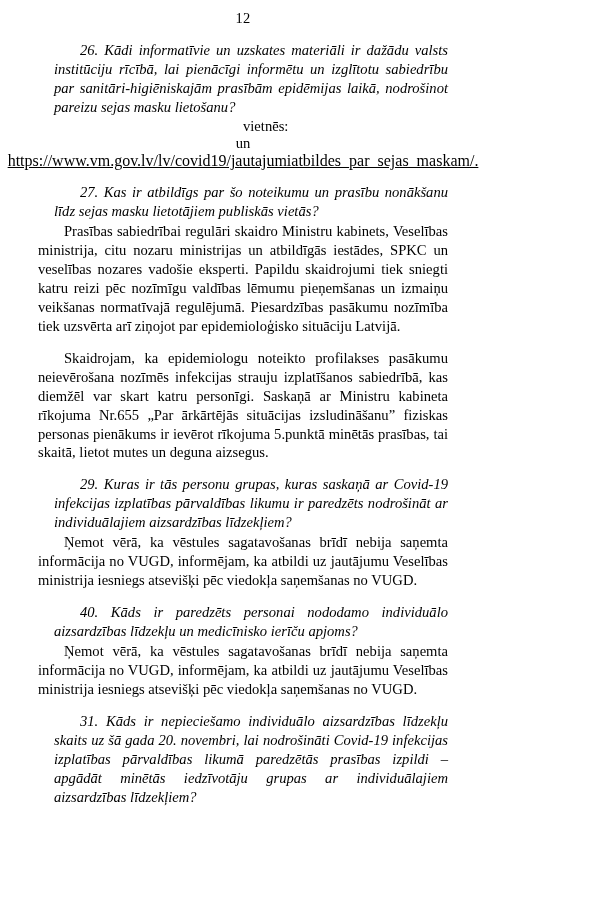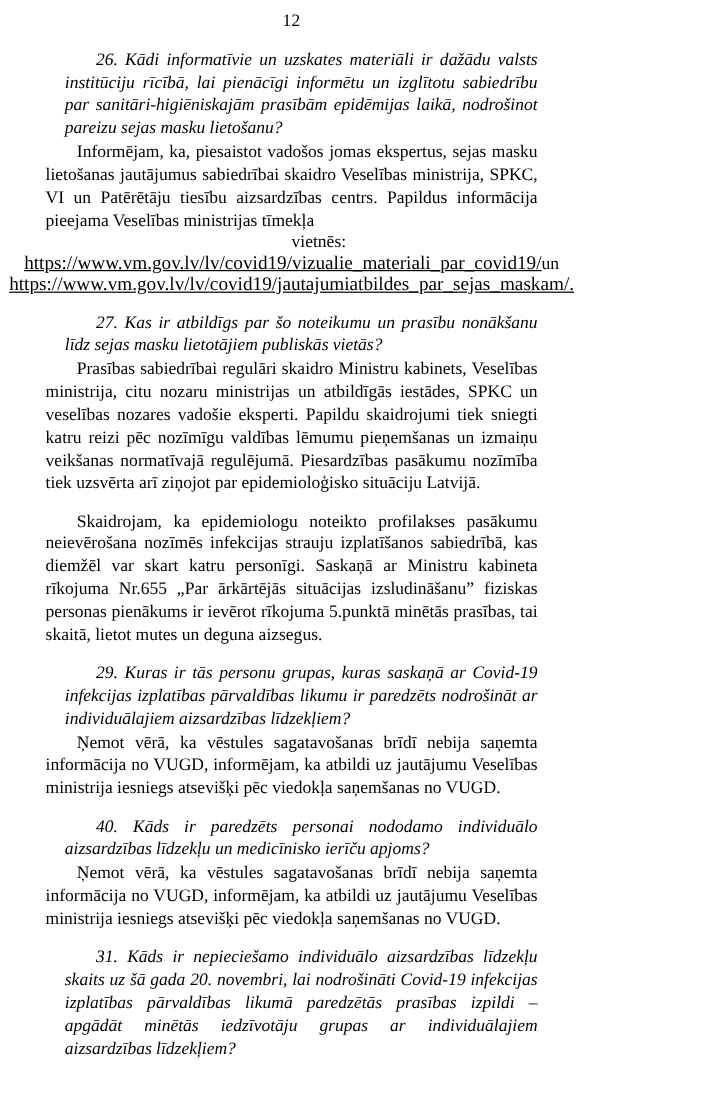--- a/index.html
+++ b/index.html
@@ -67,27 +67,25 @@
 </style>
 </head>
 <body>
 
 <div class="page">
 
   <div class="page-number">12</div>
 
   <div class="qa-block">
     <p class="question">26. Kādi informatīvie un uzskates materiāli ir dažādu valsts institūciju rīcībā, lai pienācīgi informētu un izglītotu sabiedrību par sanitāri-higiēniskajām prasībām epidēmijas laikā, nodrošinot pareizu sejas masku lietošanu?</p>
-    <p class="answer">Informējam, ka, piesaistot vadošos jomas ekspertus, sejas masku lietošanas jautājumus sabiedrībai skaidro Veselības ministrija, SPKC, VI un Patērētāju tiesību aizsardzības centrs. Papildus informācija pieejama Veselības ministrijas tīmekļa</p>
     <div class="link-row">
       <span class="tail-word" style="visibility:hidden">vietnēs:</span>
       <span class="tail-word">vietnēs:</span>
     </div>
     <div class="link-row">
-      <span class="link nowrap">https://www.vm.gov.lv/lv/covid19/vizualie_materiali_par_covid19/</span>
       <span class="tail-word">un</span>
     </div>
     <div class="link-row">
       <span class="link nowrap">https://www.vm.gov.lv/lv/covid19/jautajumiatbildes_par_sejas_maskam/.</span>
     </div>
   </div>
 
   <div class="spacer"></div>
 
   <div class="qa-block">

